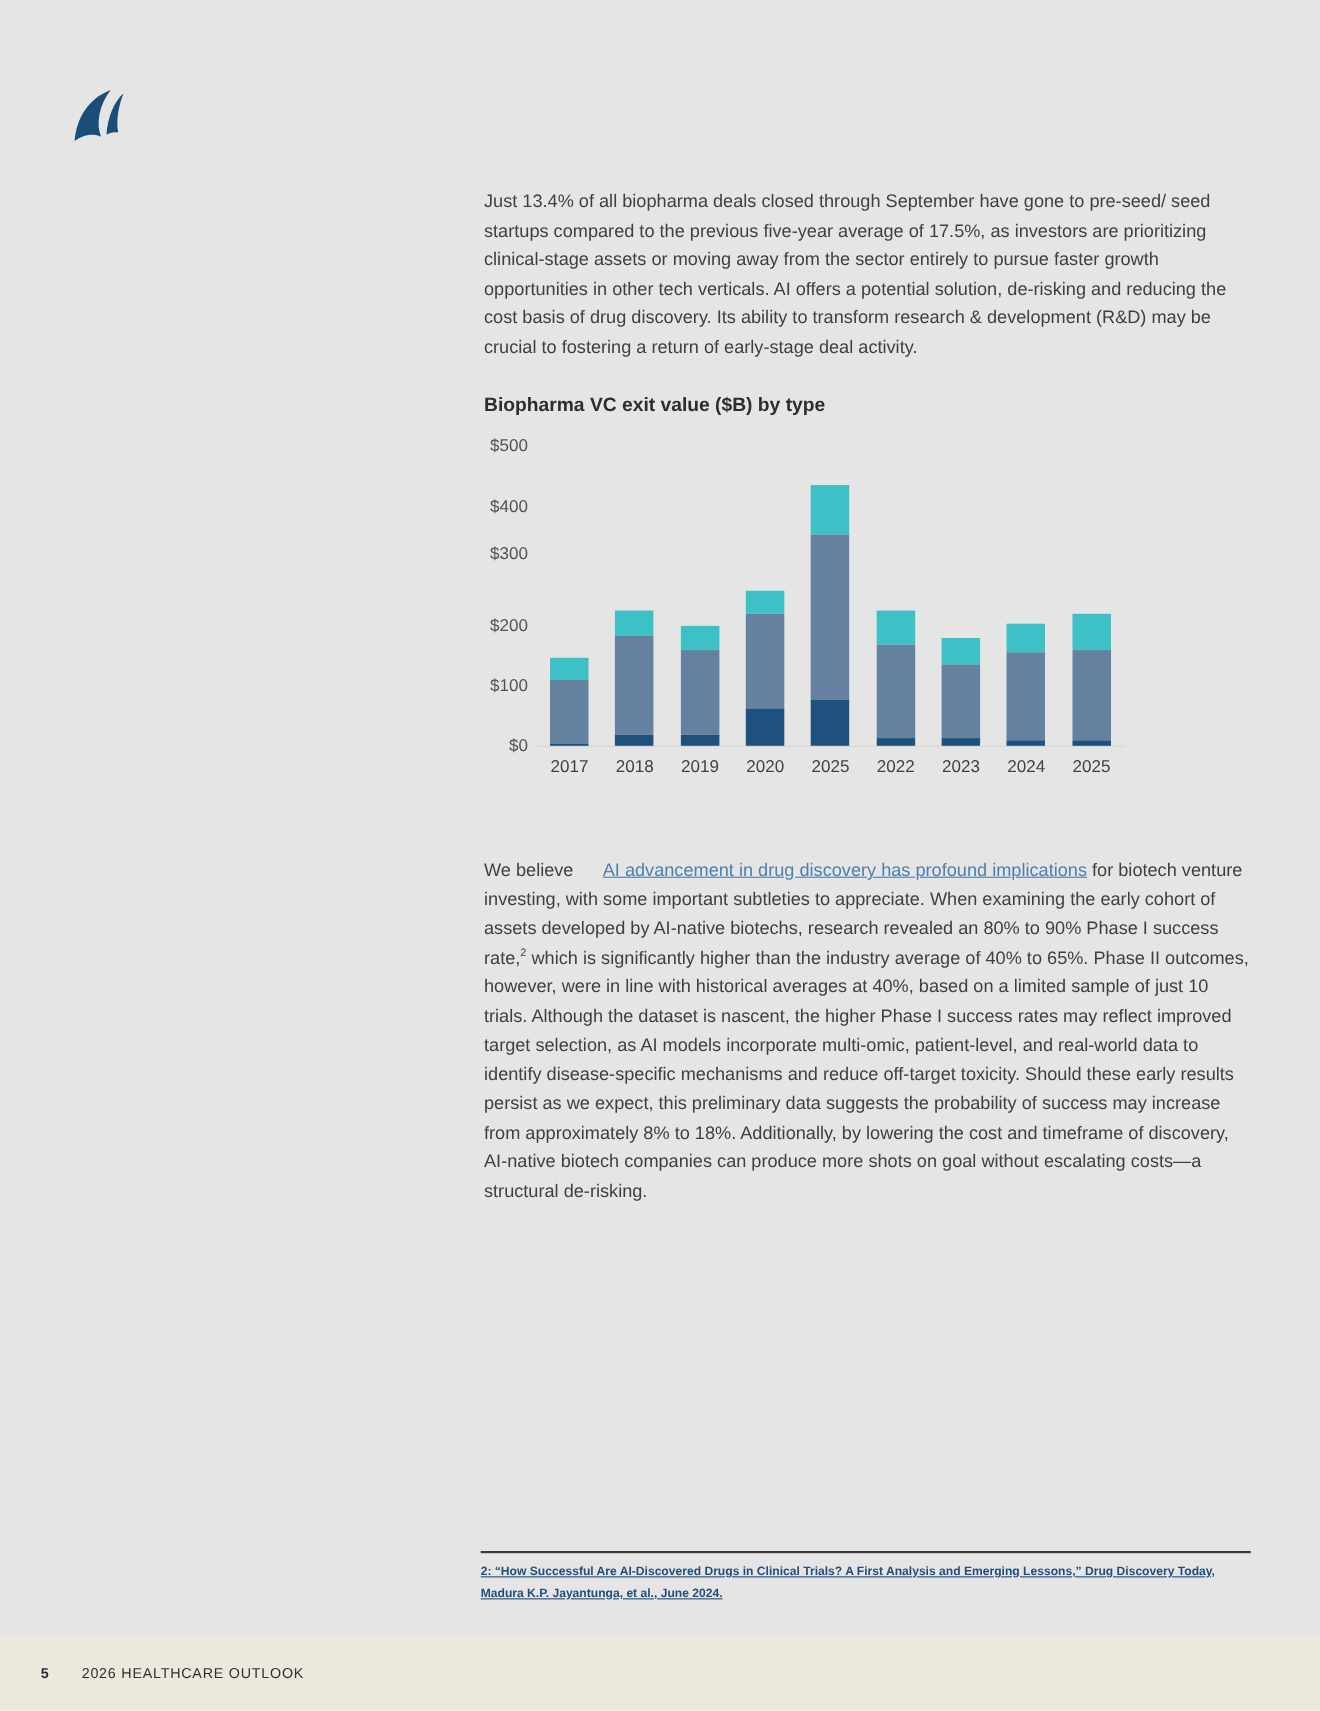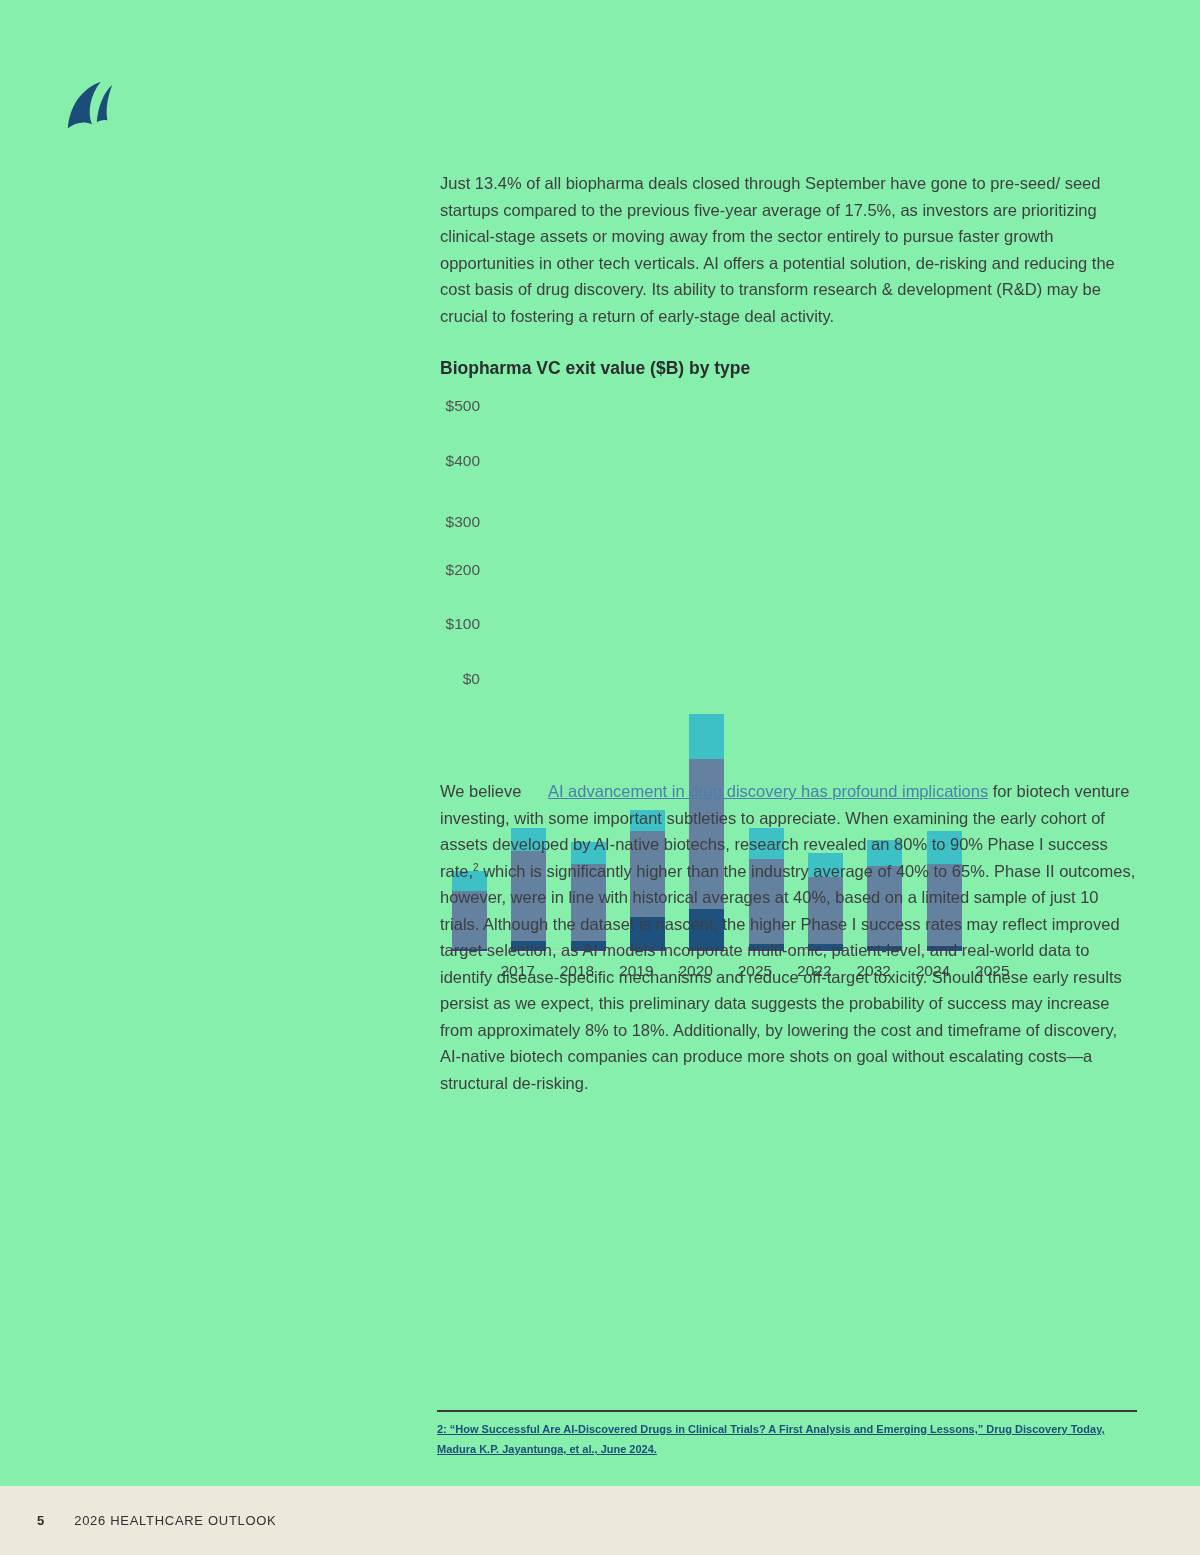--- a/index.html
+++ b/index.html
@@ -1,21 +1,21 @@
 <!DOCTYPE html>
 <html><head>
 <meta charset="utf-8">
 <style>
   * { margin: 0; padding: 0; box-sizing: border-box; }
   html, body { background: #ffffff; }
   .page {
     position: relative;
     width: 1200px;
     height: 1555px;
-    background: #86efac;
+    background: #e5e5e5;
     font-family: "Liberation Sans", sans-serif;
     color: #3e3f41;
     overflow: hidden;
   }
 
   
   .logo { position: absolute; left: 62px; top: 76px; width: 58px; height: 60px; }
 
   
   .intro {
@@ -30,21 +30,21 @@
     color: #4d7fae; text-decoration: underline; cursor: pointer; margin-left: 22px;
   }
   .body-par sup { font-size: 10px; vertical-align: super; line-height: 0; }
 
   
   .chart-title {
     position: absolute; left: 440px; top: 358px;
     font-size: 17.5px; font-weight: bold; color: #2c2d2f;
   }
   .chart { position: absolute; left: 440px; top: 406px; width: 695px; }
-  .chart-row { display: flex; flex-direction: column; }
+  .chart-row { display: flex; }
   .y-col { width: 48px; position: relative; height: 273px; }
   .y-tick {
     position: absolute; right: 8px; transform: translateY(50%);
     font-size: 15.5px; color: #515254; white-space: nowrap;
   }
   .plot-col {
     width: 534px; height: 273px;
     border-bottom: 1px solid #d8d5ce;
     display: flex; align-items: flex-end;
   }
@@ -91,21 +91,21 @@
 
   <p class="intro">Just 13.4% of all biopharma deals closed through September have gone to pre-seed/ seed startups compared to the previous five-year average of 17.5%, as investors are prioritizing clinical-stage assets or moving away from the sector entirely to pursue faster growth opportunities in other tech verticals. AI offers a potential solution, de-risking and reducing the cost basis of drug discovery. Its ability to transform research &amp; development (R&amp;D) may be crucial to fostering a return of early-stage deal activity.</p>
 
   <div class="chart-title">Biopharma VC exit value ($B) by type</div>
 
   <div class="chart">
     <div class="chart-row">
       <div class="y-col">
           <div class="y-tick" style="bottom: 273px;">$500</div>
           <div class="y-tick" style="bottom: 218.4px;">$400</div>
-          <div class="y-tick" style="bottom: 157px;">$300</div>
+          <div class="y-tick" style="bottom: 175px;">$300</div>
           <div class="y-tick" style="bottom: 109.2px;">$200</div>
           <div class="y-tick" style="bottom: 54.6px;">$100</div>
           <div class="y-tick" style="bottom: 0px;">$0</div>
         </div>
       <div class="plot-col">
           <div class="bar-col">
             <div class="bar-stack">
               <div class="bar-seg" style="height: 2.2px; background: rgb(31, 81, 126);"></div>
               <div class="bar-seg" style="height: 57.9px; background: rgb(100, 129, 159);"></div>
               <div class="bar-seg" style="height: 20.2px; background: rgb(62, 192, 199);"></div>
@@ -169,21 +169,21 @@
           </div>
         </div>
     </div>
     <div class="x-labels">
         <div class="x-label">2017</div>
         <div class="x-label">2018</div>
         <div class="x-label">2019</div>
         <div class="x-label">2020</div>
         <div class="x-label">2025</div>
         <div class="x-label">2022</div>
-        <div class="x-label">2032</div>
+        <div class="x-label">2023</div>
         <div class="x-label">2024</div>
         <div class="x-label">2025</div>
       </div>
   </div>
 
   <p class="body-par"><span>We believe </span><a class="inline-link">AI advancement in drug discovery has profound implications</a><span> for biotech venture investing, with some important subtleties to appreciate. When examining the early cohort of assets developed by AI-native biotechs, research revealed an 80% to 90% Phase I success rate,</span><sup>2</sup><span> which is significantly higher than the industry average of 40% to 65%. Phase II outcomes, however, were in line with historical averages at 40%, based on a limited sample of just 10 trials. Although the dataset is nascent, the higher Phase I success rates may reflect improved target selection, as AI models incorporate multi-omic, patient-level, and real-world data to identify disease-specific mechanisms and reduce off-target toxicity. Should these early results persist as we expect, this preliminary data suggests the probability of success may increase from approximately 8% to 18%. Additionally, by lowering the cost and timeframe of discovery, AI-native biotech companies can produce more shots on goal without escalating costs—a structural de-risking.</span></p>
 
   <div class="footnote">
     <a>2: “How Successful Are AI-Discovered Drugs in Clinical Trials? A First Analysis and Emerging Lessons,” Drug Discovery Today, Madura K.P. Jayantunga, et al., June 2024.</a>
   </div>

